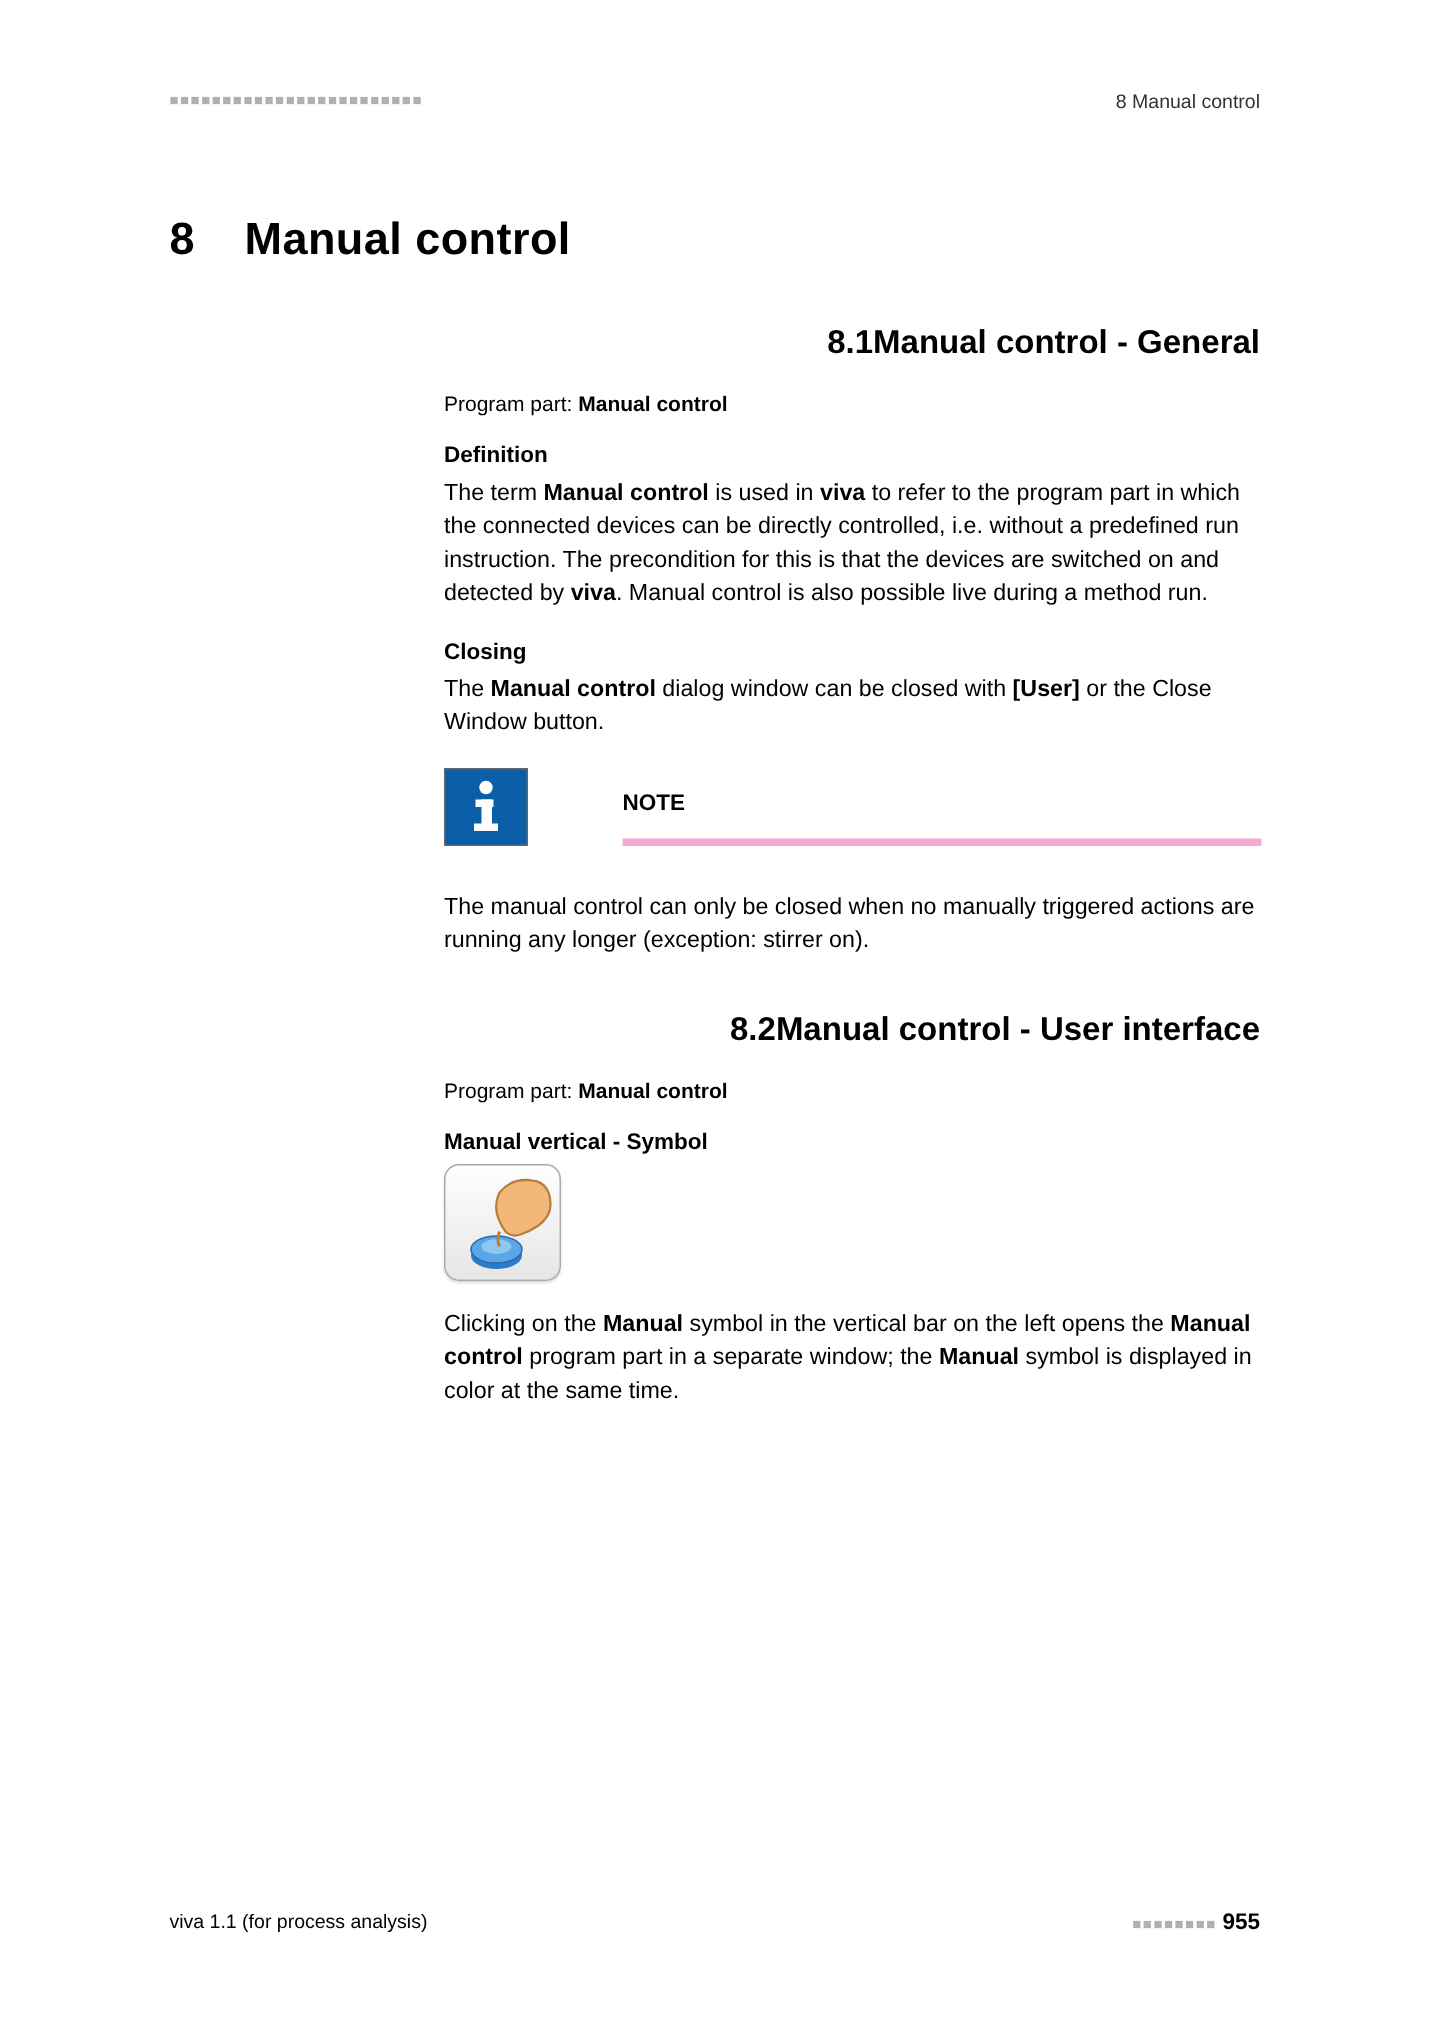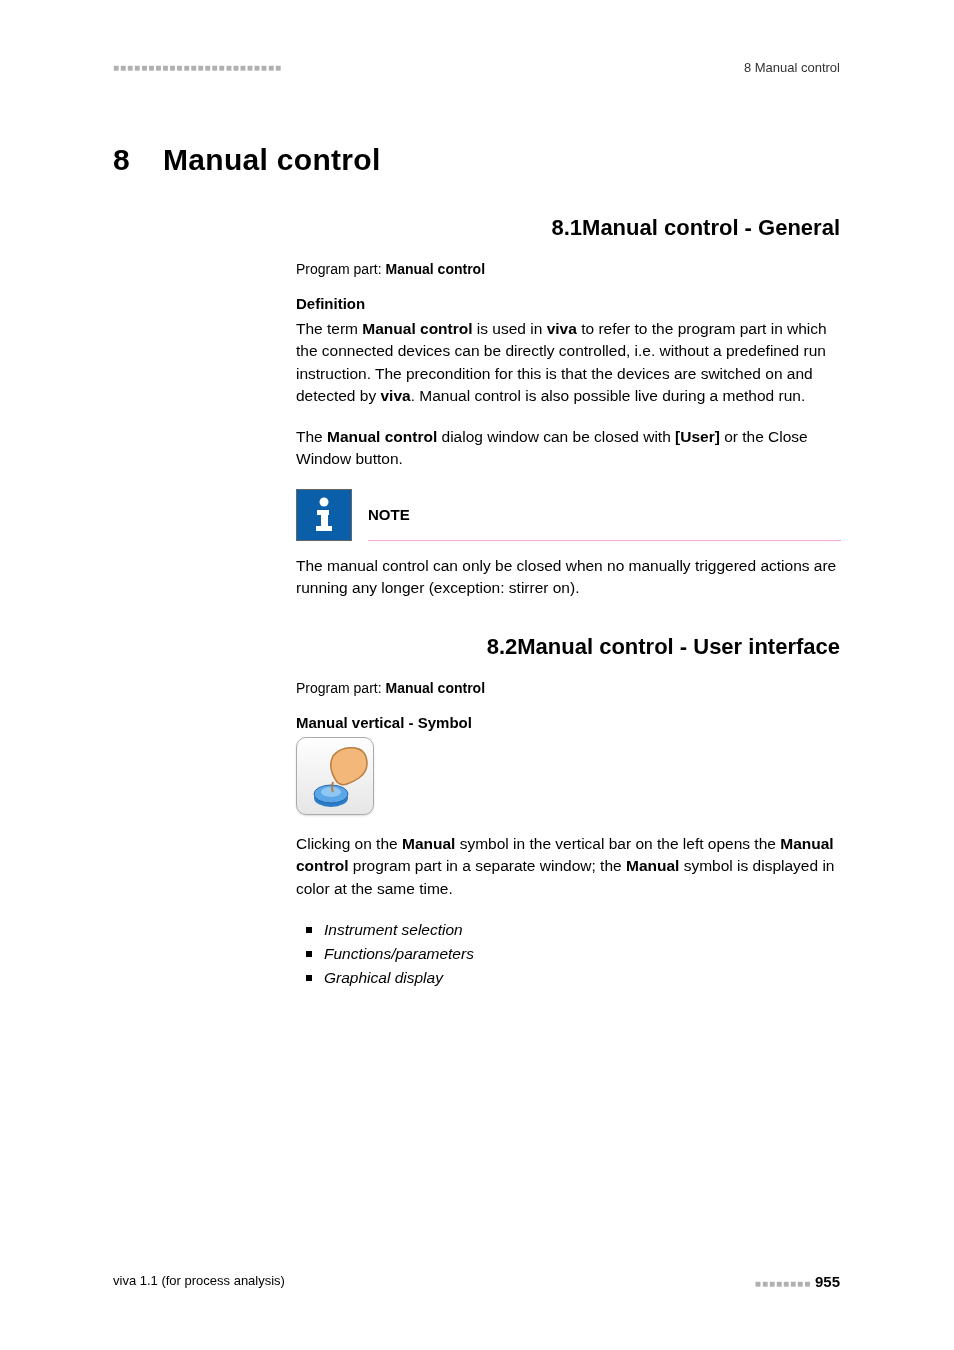--- a/index.html
+++ b/index.html
@@ -84,31 +84,32 @@
     border: 1px solid #666;
     flex: 0 0 56px;
     display: flex;
     align-items: center;
     justify-content: center;
   }
   .note-title-wrap {
     flex: 1;
     display: flex;
     align-items: center;
-    border-bottom: 1px solid #f9a8d4;
+    border-bottom: 5px solid #f9a8d4;
+    margin-left: 47px;
   }
   .note-title {
     font-family: Arial, sans-serif;
     font-weight: 900;
     font-size: 15px;
   }
   .note-text {
     font-size: 15.5px;
     line-height: 1.45;
-    margin-top: 14px;
+    margin-top: 30px;
   }
   .symbol-img {
     width: 78px;
     height: 78px;
     border: 1px solid #aaa;
     border-radius: 10px;
     background: linear-gradient(#fefefe, #e6e6e6);
     box-shadow: 0 1px 2px rgba(0,0,0,0.15);
     position: relative;
     margin-bottom: 18px;
@@ -165,20 +166,21 @@
     <div class="body-col">
       <p class="program-part">
         <span>Program part: </span><b>Manual control</b>
       </p>
 
       <div class="subhead">Definition</div>
       <p class="para">
         <span>The term </span><b>Manual control</b><span> is used in </span><b>viva</b><span> to refer to the program part in which the connected devices can be directly controlled, i.e. without a predefined run instruction. The precondition for this is that the devices are switched on and detected by </span><b>viva</b><span>. Manual control is also possible live during a method run.</span>
       </p>
 
+      <div class="subhead">Closing</div>
       <p class="para">
         <span>The </span><b>Manual control</b><span> dialog window can be closed with </span><b>[User]</b><span> or the Close Window button.</span>
       </p>
 
       <div class="note-block">
         <div class="note-header">
           <div class="note-icon">
             <svg width="30" height="38" viewBox="0 0 30 38">
               <circle cx="15" cy="6" r="4.5" fill="#fff"></circle>
               <rect x="8" y="14" width="12" height="5" fill="#fff"></rect>
@@ -212,25 +214,20 @@
           <ellipse cx="34" cy="54" rx="10" ry="5" fill="#8fc7f2"></ellipse>
           <path d="M 40 44 Q 30 30 36 18 Q 44 8 58 10 Q 70 12 70 26 Q 70 34 62 40 Q 56 44 50 46 Q 44 48 40 44 Z" fill="#f4b77a" stroke="#b87d3f" stroke-width="1.5"></path>
           <path d="M 36 44 Q 34 50 36 54" stroke="#b87d3f" stroke-width="2" fill="none"></path>
           <path d="M 58 10 Q 64 10 68 16" stroke="#b87d3f" stroke-width="1" fill="none"></path>
         </svg>
       </div>
       <p class="para">
         <span>Clicking on the </span><b>Manual</b><span> symbol in the vertical bar on the left opens the </span><b>Manual control</b><span> program part in a separate window; the </span><b>Manual</b><span> symbol is displayed in color at the same time.</span>
       </p>
 
-      <ul class="elem-list">
-        <li>Instrument selection</li>
-        <li>Functions/parameters</li>
-        <li>Graphical display</li>
-      </ul>
     </div>
   </div>
 </div>
 
 <div class="footer">
   <span>viva 1.1 (for process analysis)</span>
   <span>
     <span class="gray-squares-short">■■■■■■■■ </span><span class="page-number">955</span>
   </span>
 </div>

